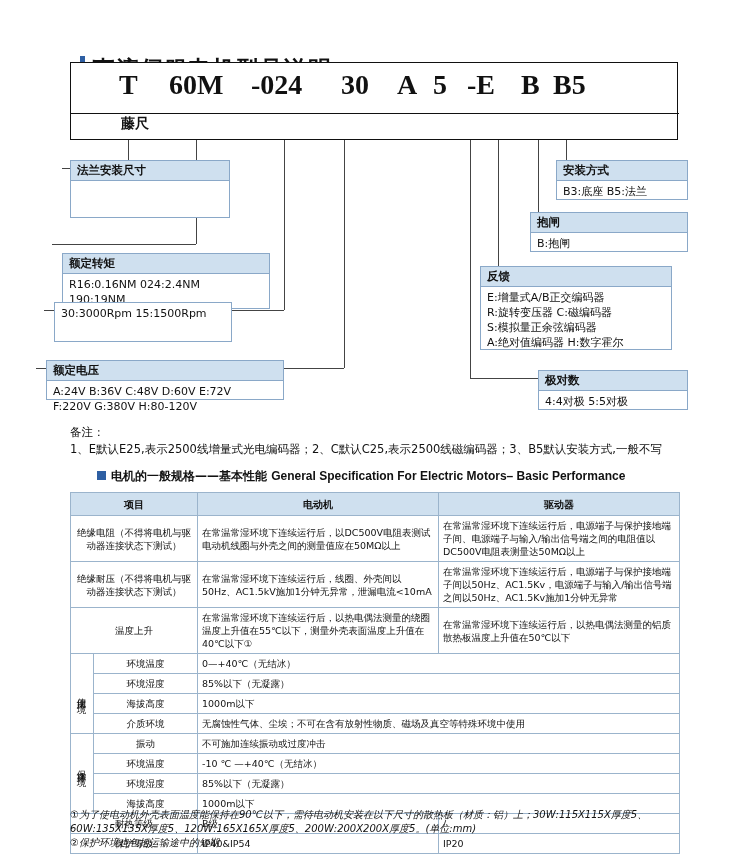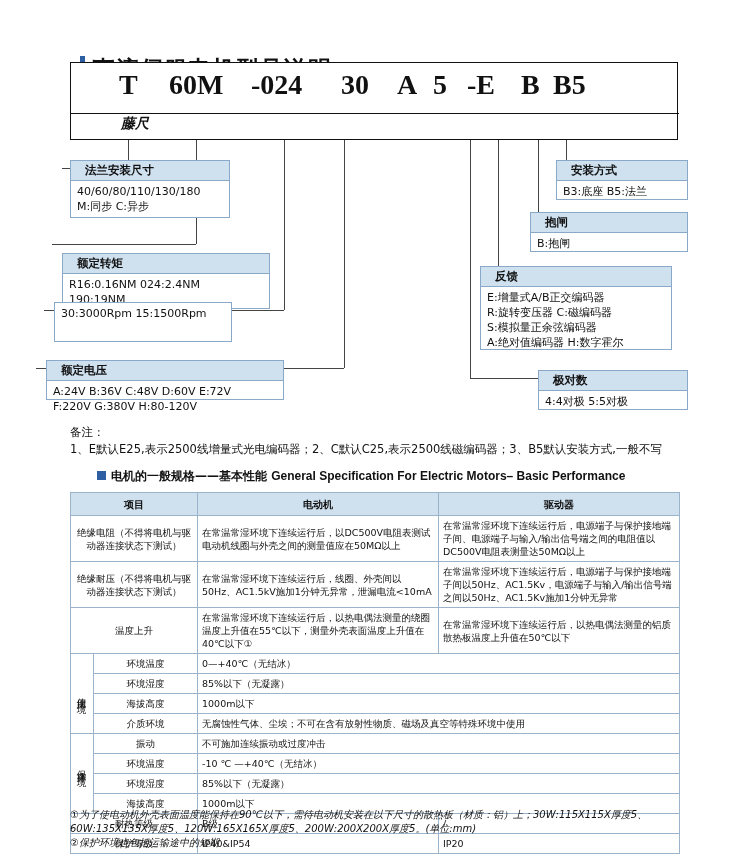--- a/index.html
+++ b/index.html
@@ -35,37 +35,37 @@
     position:absolute;left:0;top:6px;width:608px;height:44px;
   }
   .cc{
     position:absolute;top:0;
     font-size:28px;font-weight:bold;color:#111;
     font-family:"Liberation Serif","DejaVu Serif",serif;
     letter-spacing:0px;
   }
   .brand{
     position:absolute;left:50px;top:52px;
-    font-size:14px;font-weight:bold;color:#111;font-style:italic;
+    font-size:14px;font-weight:bold;color:#111;
   }
   
   .vline{position:absolute;background:#444;width:1px;}
   .hline{position:absolute;background:#444;height:1px;}
   
   .callout{
     position:absolute;
     border:1px solid #8aa8c8;
     box-sizing:border-box;
     background:#ffffff;
   }
   .callout .hdr{
     background:#cfe0ef;
     border-bottom:1px solid #8aa8c8;
     font-size:11.5px;font-weight:bold;color:#111;
-    padding:2px 14px;
+    padding:2px 6px;
     line-height:15px;
   }
   .callout .body{
     padding:3px 6px;
     font-size:11px;line-height:15px;color:#111;
   }
   
   .notes{
     position:absolute;left:70px;top:424px;width:620px;
     font-size:11.5px;line-height:17px;color:#111;
@@ -158,24 +158,20 @@
 <div class="hline" style="left:538px;top:220px;width:20px;"></div>
 
 <div class="vline" style="left:498px;top:140px;height:134px;"></div>
 <div class="hline" style="left:498px;top:274px;width:16px;"></div>
 
 <div class="vline" style="left:470px;top:140px;height:238px;"></div>
 <div class="hline" style="left:470px;top:378px;width:96px;"></div>
 
 <div class="callout" style="left:70px;top:160px;width:160px;height:58px;">
   <div class="hdr">法兰安装尺寸</div>
-  <div class="body">
-    <div>40/60/80/110/130/180</div>
-    <div>M:同步 C:异步</div>
-  </div>
 </div>
 
 <div class="callout" style="left:62px;top:253px;width:208px;height:56px;">
   <div class="hdr">额定转矩</div>
   <div class="body">
     <div>R16:0.16NM  024:2.4NM</div>
     <div>190:19NM</div>
   </div>
 </div>
 

